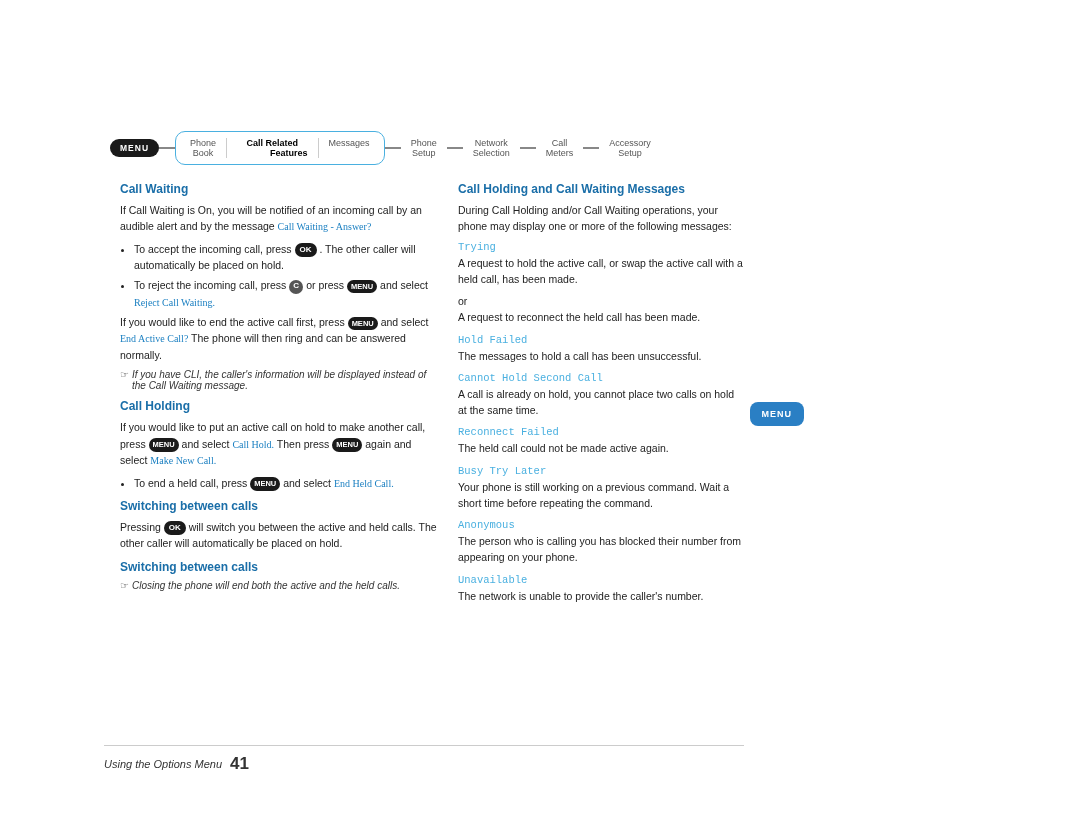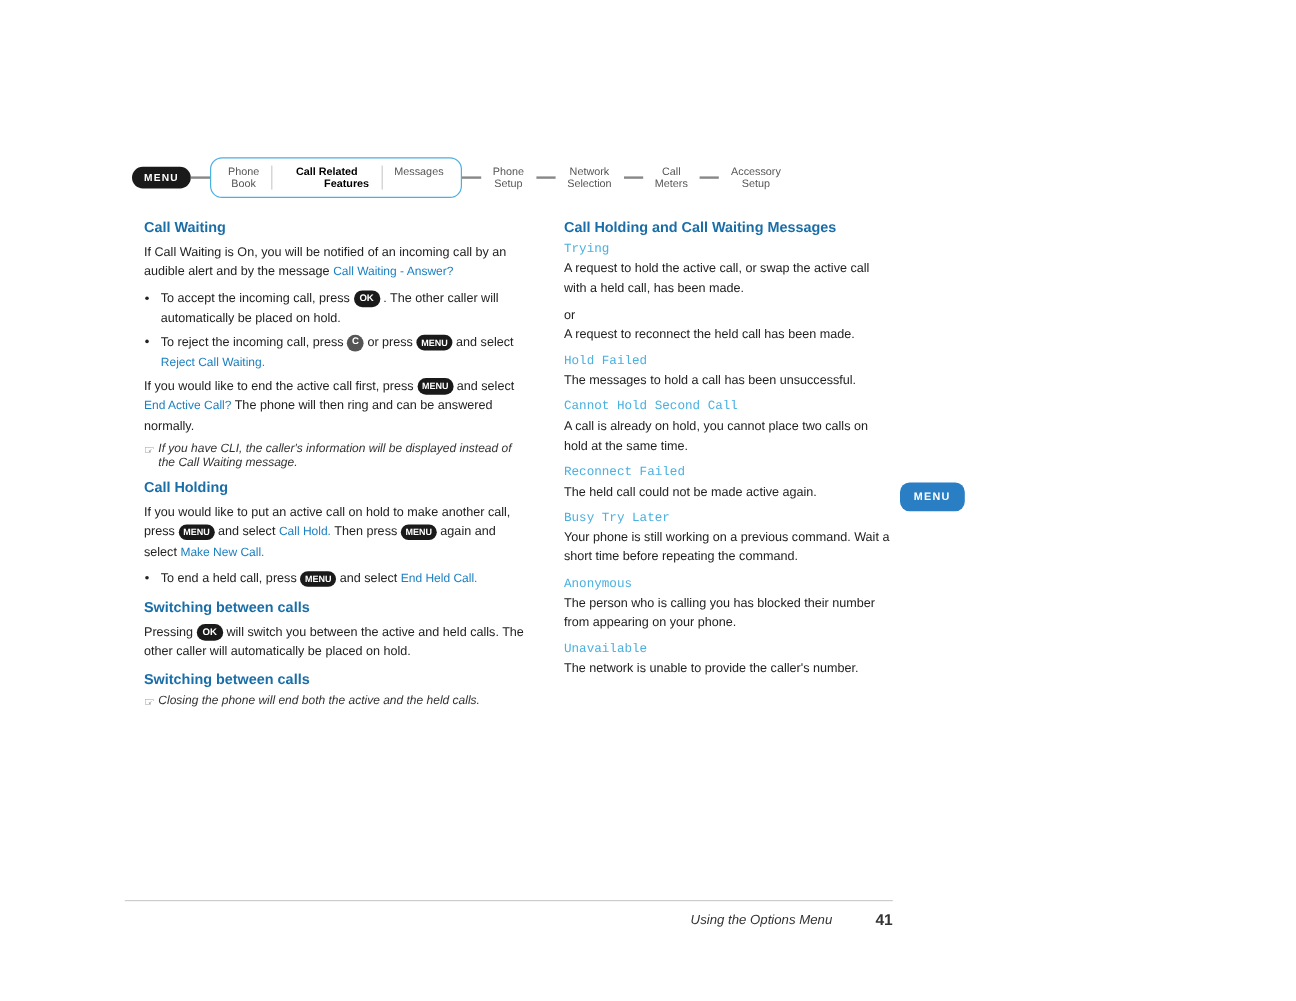--- a/index.html
+++ b/index.html
@@ -21,21 +21,21 @@
     }
 
     
     .content-area {
       position: absolute;
       top: 182px;
       left: 120px;
       right: 120px;
       bottom: 120px;
       display: flex;
-      gap: 30px;
+      gap: 18px;
     }
 
     .left-col {
       flex: 0 0 320px;
     }
 
     .right-col {
       flex: 1;
     }
 
@@ -51,21 +51,21 @@
     p {
       font-size: 10.5px;
       line-height: 1.55;
       color: #222;
       margin-bottom: 6px;
     }
 
     
     .code {
       color: #1a7fc1;
-      font-family: Liberation Sans, sans-serif;
+      font-family: Liberation Serif, serif;
       font-size: 10px;
     }
 
     .bullet-list {
       margin: 4px 0 4px 14px;
       list-style: disc;
     }
 
     .bullet-list li {
       font-size: 10.5px;
@@ -149,35 +149,34 @@
       margin: 0 0;
     }
 
     
     .footer {
       position: absolute;
       bottom: 60px;
       left: 104px;
       right: 120px;
       display: flex;
-      justify-content: flex-end;
+      justify-content: flex-start;
       align-items: center;
       border-top: 1px solid #ccc;
       padding-top: 8px;
-      gap: 28px;
     }
 
     .footer-text {
       font-size: 11px;
       font-style: italic;
       color: #333;
     }
 
     .footer-page {
-      font-size: 13px;
+      font-size: 17px;
       font-weight: bold;
       color: #333;
       margin-left: 8px;
     }
 
     
     .nav-full {
       position: absolute;
       top: 128px;
       left: 110px;
@@ -378,20 +377,21 @@
         <span class="note-icon">☞</span>
         <em>Closing the phone will end both the active and the held calls.</em>
       </div>
 
     </div>
 
     <div class="right-col" style="position:relative;">
 
       <div class="section-heading">Call Holding and Call Waiting Messages</div>
 
+      <p>During Call Holding and/or Call Waiting operations, your phone may display one or more of the following messages:</p>
 
       <div class="status-label first">Trying</div>
       <p>A request to hold the active call, or swap the active call with a held call, has been made.</p>
 
       <p class="divider-or">or</p>
 
       <p>A request to reconnect the held call has been made.</p>
 
       <div class="status-label">Hold Failed</div>
       <p>The messages to hold a call has been unsuccessful.</p>

